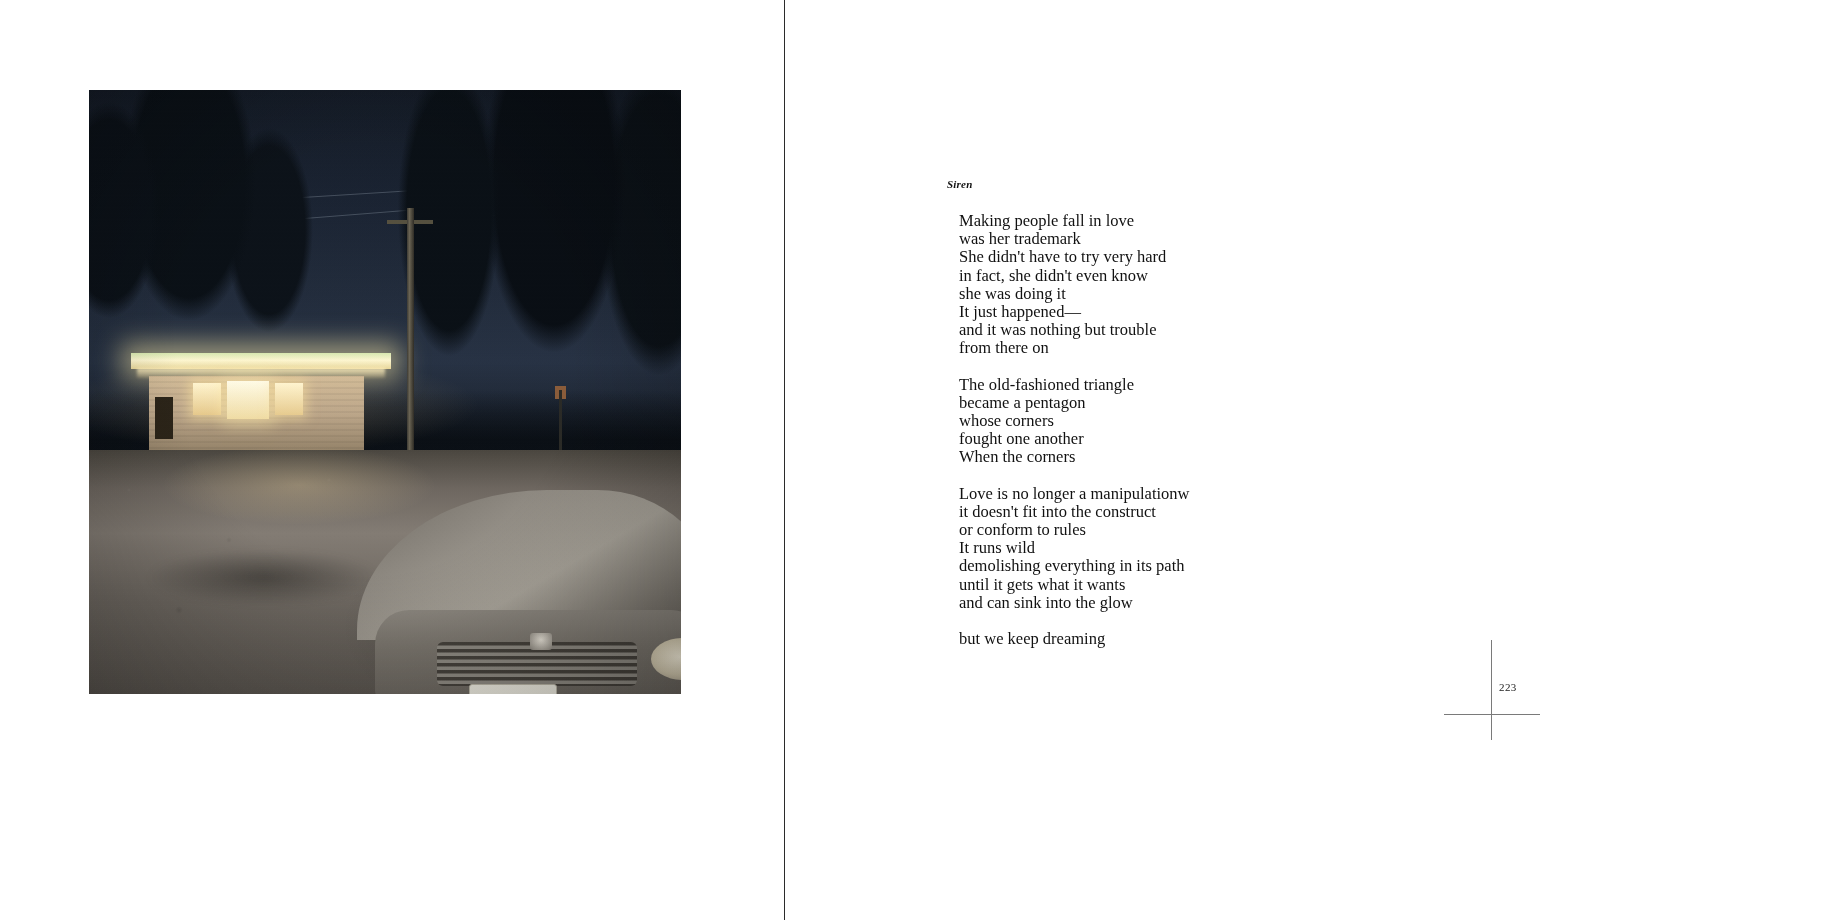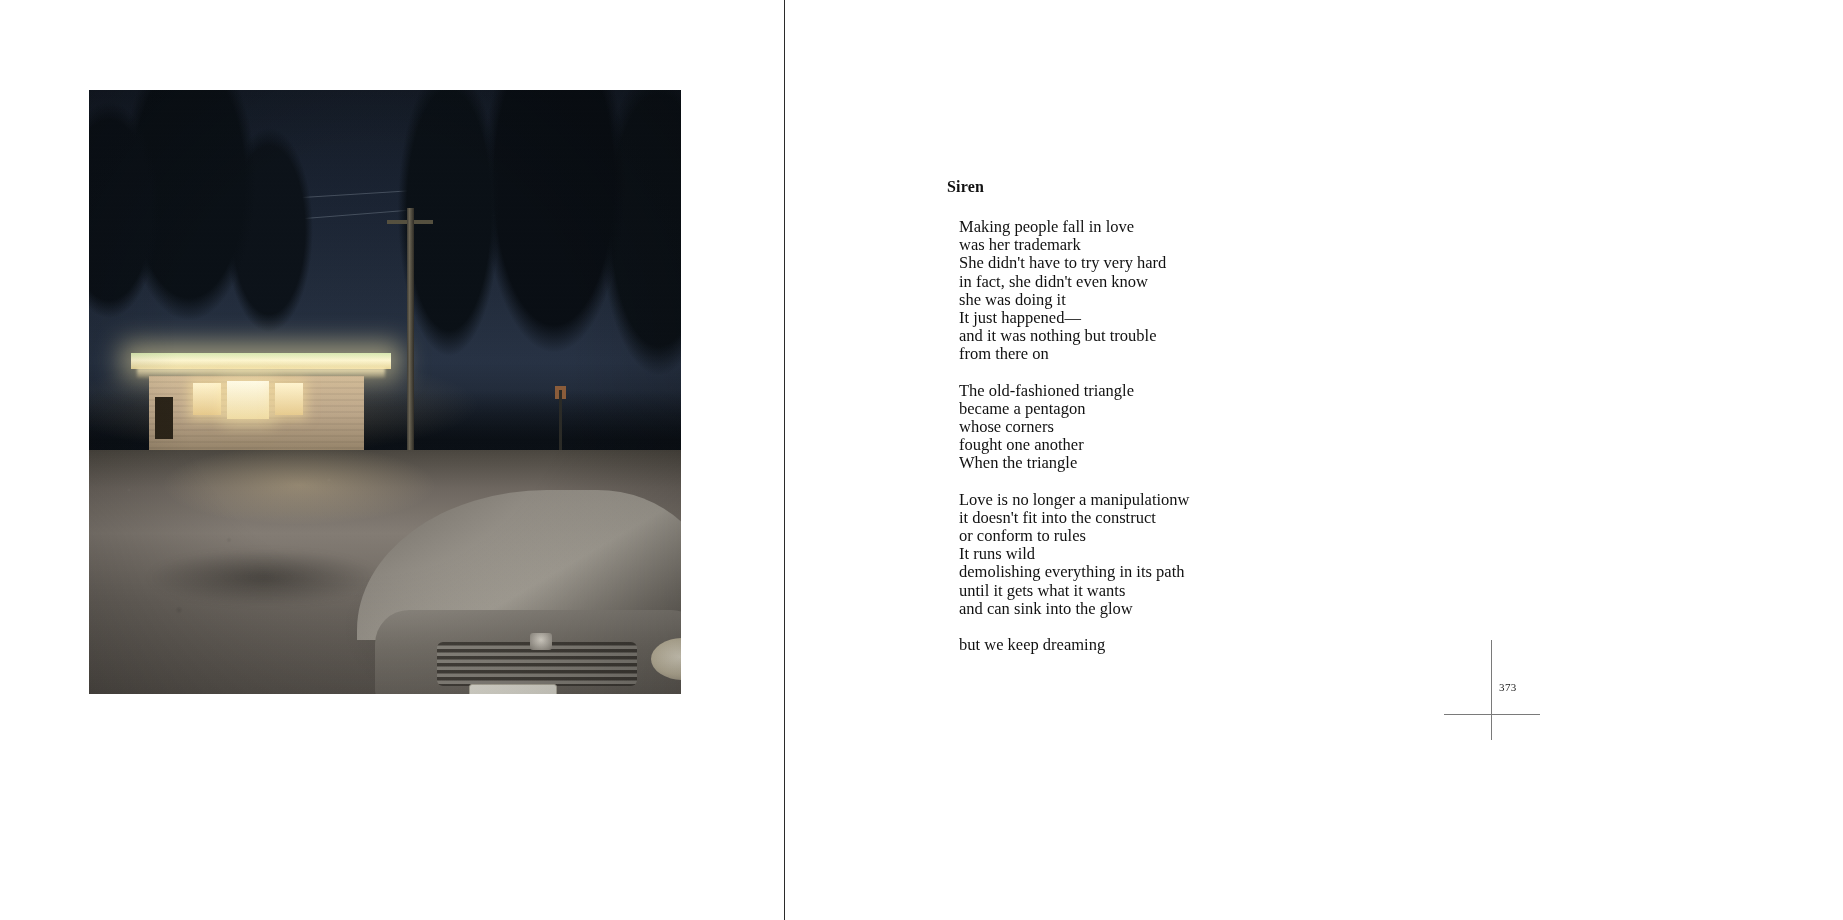--- a/index.html
+++ b/index.html
@@ -395,24 +395,25 @@
   
   #poem-block {
     position: absolute;
     left: 162px;   
     top: 178px;
     width: 480px;
   }
   #poem-title {
     font-family: "Liberation Serif", serif;
     font-weight: bold;
-    font-size: 16px;
+    font-size: 11px;
     letter-spacing: 0.2px;
     color: #111111;
     margin: 0 0 22px 0;
+    font-style: italic;
   }
   .stanza {
     margin: 0 0 18px 12px;
   }
   .stanza:last-child {
     margin-bottom: 0;
   }
   .poem-line {
     font-family: "Liberation Serif", serif;
     font-size: 16.5px;
@@ -525,36 +526,36 @@
         <div class="poem-line">It just happened—</div>
         <div class="poem-line">and it was nothing but trouble</div>
         <div class="poem-line">from there on</div>
       </div>
 
       <div class="stanza">
         <div class="poem-line">The old-fashioned triangle</div>
         <div class="poem-line">became a pentagon</div>
         <div class="poem-line">whose corners</div>
         <div class="poem-line">fought one another</div>
-        <div class="poem-line">When the triangle</div>
+        <div class="poem-line">When the corners</div>
       </div>
 
       <div class="stanza">
         <div class="poem-line">Love is no longer a manipulationw</div>
         <div class="poem-line">it doesn't fit into the construct</div>
         <div class="poem-line">or conform to rules</div>
         <div class="poem-line">It runs wild</div>
         <div class="poem-line">demolishing everything in its path</div>
         <div class="poem-line">until it gets what it wants</div>
         <div class="poem-line">and can sink into the glow</div>
       </div>
 
       <div class="stanza">
         <div class="poem-line">but we keep dreaming</div>
       </div>
     </div>
   </div>
 
   <div id="crop-v"></div>
   <div id="crop-h"></div>
-  <div id="folio">373</div>
+  <div id="folio">223</div>
 
 </div>
 
 </body></html>

